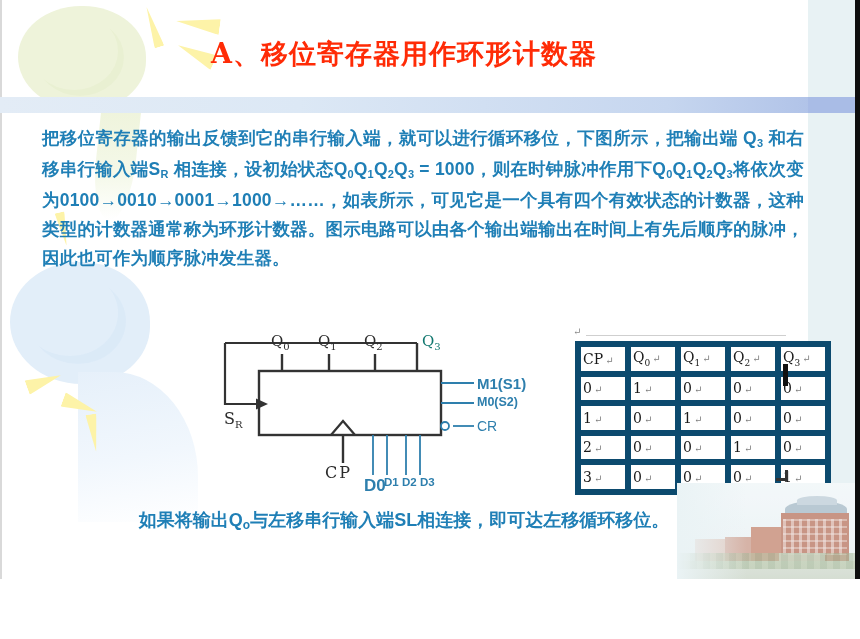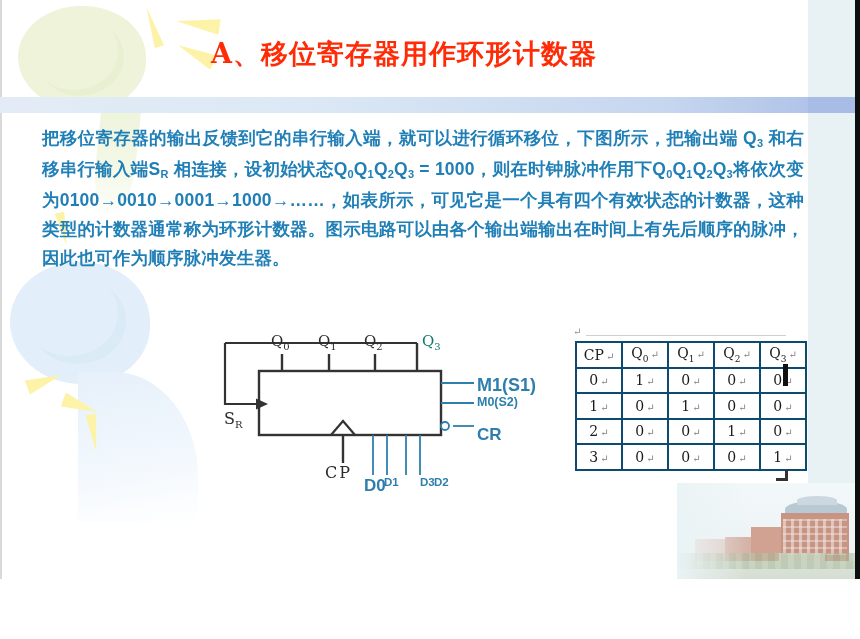--- a/index.html
+++ b/index.html
@@ -113,23 +113,23 @@
   
   .circuit{position:absolute;left:212px;top:330px;width:330px;height:168px;}
 
   
   .tbl-wrap{position:absolute;left:575px;top:341px;}
   table.ttable{
     border-collapse:collapse;background:#ffffff;
     font-family:"DejaVu Serif","Liberation Serif",serif;
   }
   table.ttable td{
-    border:2px solid #0c4a6e;
+    border:6px solid #0c4a6e;
     width:40px;height:23.5px;
-    text-align:center;vertical-align:middle;
+    text-align:left;vertical-align:middle;
     font-size:14px;color:#1a1a1a;
     padding:0 2px;
   }
   table.ttable td sub{font-size:9px;}
   .pm{color:#7d7d7d;font-size:10px;padding-left:2px;}
   .tbl-mark{
     position:absolute;left:573px;top:326px;color:#8a8a8a;font-size:10px;
     font-family:"DejaVu Serif",serif;
   }
   .tbl-tickline{
@@ -251,27 +251,27 @@
     
     <div style="position:absolute;left:12px;top:79px;font-family:'DejaVu Serif',serif;font-size:16px;color:#2b2b2b;">S<sub style="font-size:10px;">R</sub></div>
 
     
     <div style="position:absolute;left:113px;top:133px;font-family:'DejaVu Serif',serif;font-size:16px;
                 letter-spacing:2px;color:#2b2b2b;">CP</div>
 
     
     <div style="position:absolute;left:152px;top:146px;font-size:17px;color:#2e7fad;font-weight:600;">D0</div>
     <div style="position:absolute;left:172px;top:146px;font-size:11.5px;color:#2e7fad;font-weight:600;">D1</div>
-    <div style="position:absolute;left:190px;top:146px;font-size:11.5px;color:#2e7fad;font-weight:600;margin-left:32px;">D2</div>
+    <div style="position:absolute;left:190px;top:146px;font-size:11.5px;color:#2e7fad;font-weight:600;">D2</div>
     <div style="position:absolute;left:208px;top:146px;font-size:11.5px;color:#2e7fad;font-weight:600;">D3</div>
 
     
-    <div style="position:absolute;left:265px;top:45px;font-size:18px;color:#2e7fad;font-weight:600;">M1(S1)</div>
+    <div style="position:absolute;left:265px;top:45px;font-size:15px;color:#2e7fad;font-weight:600;">M1(S1)</div>
     <div style="position:absolute;left:265px;top:65px;font-size:12.5px;color:#2e7fad;font-weight:600;">M0(S2)</div>
-    <div style="position:absolute;left:265px;top:88px;font-size:17px;color:#2e7fad;font-weight:700;margin-top:7px;">CR</div>
+    <div style="position:absolute;left:265px;top:88px;font-size:14px;color:#2e7fad;font-weight:400;">CR</div>
   </div>
 
   <div class="tbl-mark">↵</div>
   <div class="tbl-tickline"></div>
   <div class="tbl-wrap">
     <table class="ttable">
       <tbody id="tbody">
           <tr>
             <td>CP<span class="pm">↵</span></td>
             <td>Q<sub>0</sub><span class="pm">↵</span></td>
@@ -307,20 +307,21 @@
             <td>0<span class="pm">↵</span></td>
             <td>1<span class="pm">↵</span></td>
           </tr>
         </tbody>
     </table>
   </div>
   <div class="tbl-caret"></div>
   <div class="tbl-corner"></div>
   <div class="tbl-corner2"></div>
 
+  <div class="bottom-text" id="bottomText">如果将输出Q<sub>o</sub>与左移串行输入端SL相连接，即可达左移循环移位。</div>
 
   <div class="photo">
     <div class="sky"></div>
     <div class="dome"></div>
     <div class="dome2"></div>
     <div class="bldg b4"></div>
     <div class="bldg b3"></div>
     <div class="bldg b2"></div>
     <div class="bldg b1"></div>
     <div class="windows"></div>

